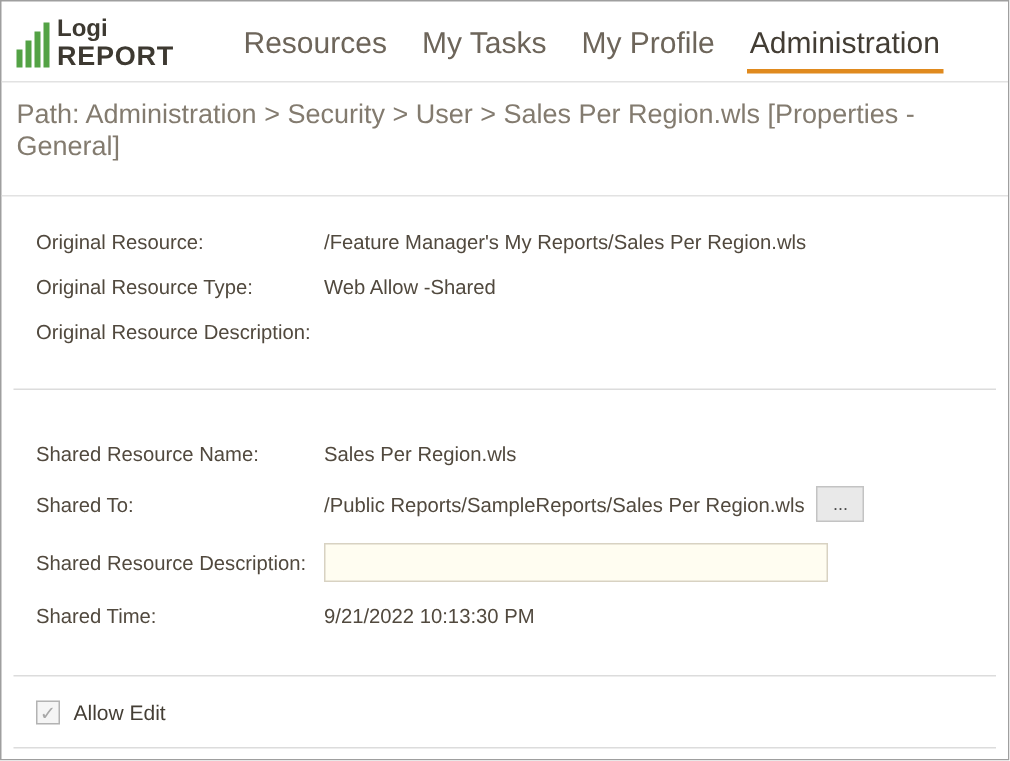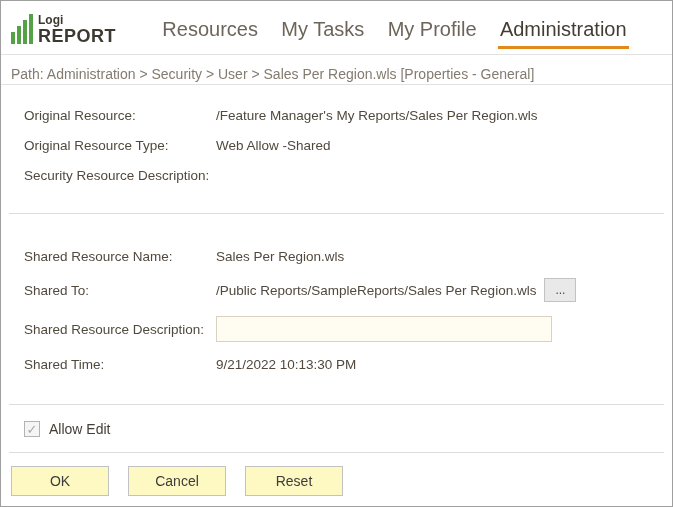--- a/index.html
+++ b/index.html
@@ -21,40 +21,40 @@
     border-bottom: 1px solid #e2e2e2;
   }
   .logo { display: flex; align-items: flex-end; gap: 5px; min-width: 130px; }
   .logo-bars { display: flex; align-items: flex-end; gap: 2px; height: 32px; padding-bottom: 2px; }
   .logo-bars span { width: 4px; background: #53a245; display: block; }
   .logo-bars span:nth-child(1){ height: 12px; }
   .logo-bars span:nth-child(2){ height: 18px; }
   .logo-bars span:nth-child(3){ height: 24px; }
   .logo-bars span:nth-child(4){ height: 30px; }
   .logo-text { display: flex; flex-direction: column; line-height: 1.05; }
-  .logo-top { font-size: 12px; font-weight: bold; color: #3d3931; }
+  .logo-top { font-size: 16px; font-weight: bold; color: #3d3931; }
   .logo-main { font-size: 18px; font-weight: bold; letter-spacing: 0.5px; color: #3d3931; }
 
   .nav { flex: 1; display: flex; justify-content: space-evenly; align-items: center; }
   .nav-item {
     font-size: 20px; color: #6d655a;
     padding: 8px 2px 5px 2px;
     cursor: pointer;
     border-bottom: 3px solid transparent;
   }
   .nav-item.active {
     color: #433d34;
     border-bottom-color: #e08a1e;
   }
 
   
   .breadcrumb-bar {
-    padding: 11px 10px 2px 10px;
+    padding: 11px 10px 22px 10px;
     border-bottom: 1px solid #e2e2e2;
-    font-size: 14px;
+    font-size: 18px;
     color: #837b6f;
   }
 
   
   .main { padding: 22px 0 0 0; font-size: 13.5px; color: #51493e; }
   .section { padding-left: 23px; padding-right: 10px; }
   .form-row { display: flex; align-items: center; margin-bottom: 14px; min-height: 16px; }
   .form-label { width: 192px; flex-shrink: 0; }
   .form-value { color: #51493e; }
 
@@ -150,21 +150,21 @@
     <div class="section">
       <div class="form-row">
         <span class="form-label">Original Resource:</span>
         <span class="form-value">/Feature Manager's My Reports/Sales Per Region.wls</span>
       </div>
       <div class="form-row">
         <span class="form-label">Original Resource Type:</span>
         <span class="form-value">Web Allow -Shared</span>
       </div>
       <div class="form-row">
-        <span class="form-label">Security Resource Description:</span>
+        <span class="form-label">Original Resource Description:</span>
         <span class="form-value"></span>
       </div>
     </div>
 
     <hr class="divider d1">
 
     <div class="section">
       <div class="form-row">
         <span class="form-label">Shared Resource Name:</span>
         <span class="form-value">Sales Per Region.wls</span>

